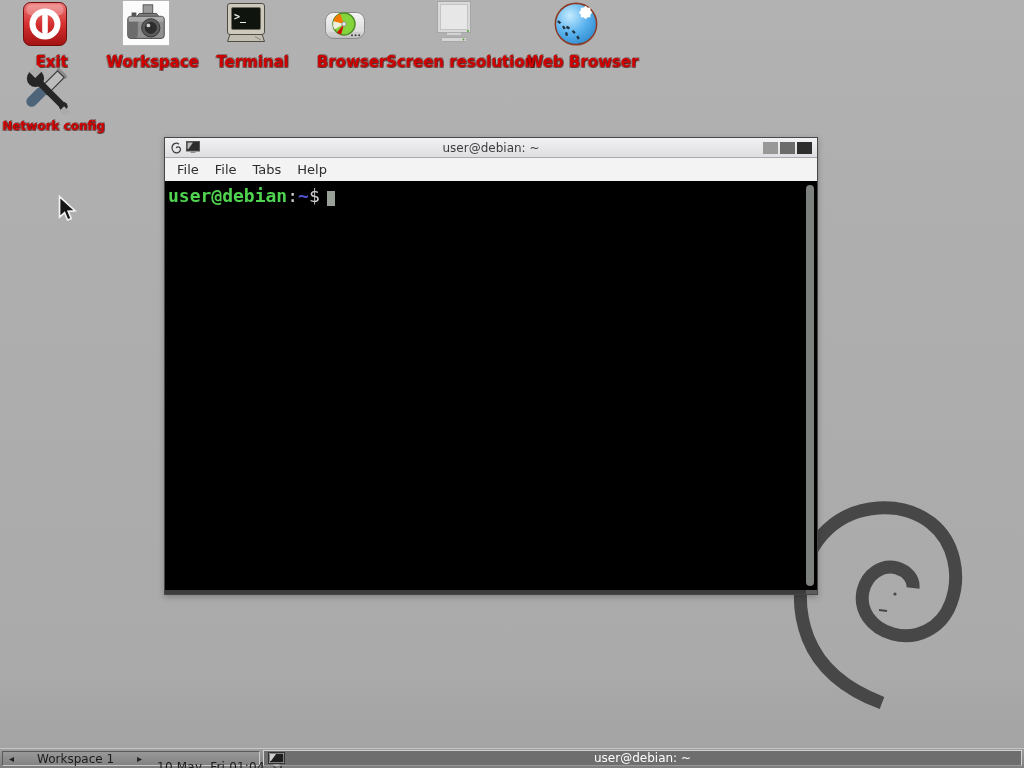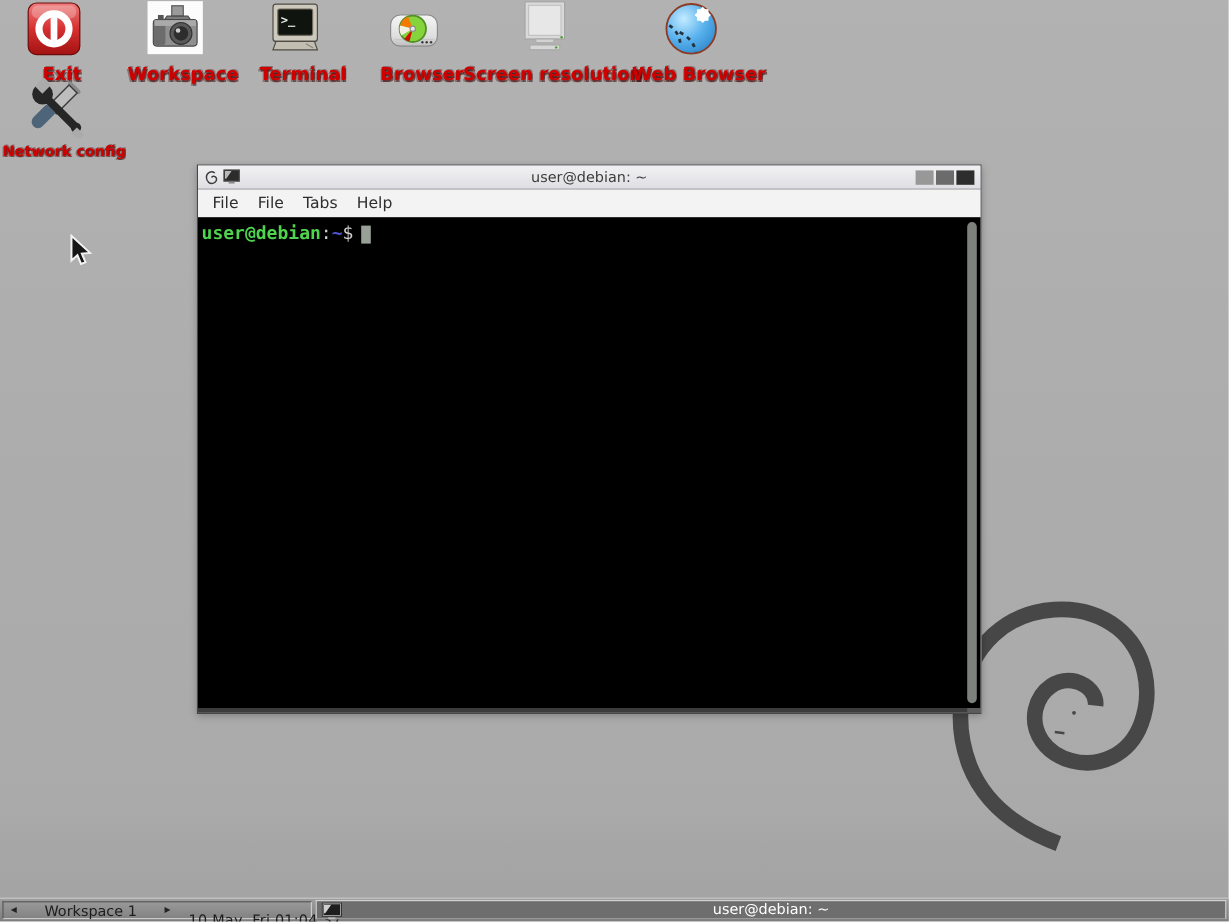--- a/index.html
+++ b/index.html
@@ -37,21 +37,21 @@
   .tb-title { position:absolute; left:0; right:0; text-align:center; font-size:12px; color:#3c3c3c; }
   .tb-buttons { margin-left:auto; display:flex; gap:2px; z-index:1; }
   .tbtn { width:15px; height:12px; display:inline-block; }
   .tbtn.min { background:#989898; } .tbtn.max { background:#6b6b6b; } .tbtn.close { background:#2d2d2d; }
 
   .menubar { height:23px; background:#f3f3f3; display:flex; align-items:center; font-size:13px; color:#2d2d2d; padding-left:4px; }
   .menubar span { padding:2px 8px; cursor:default; }
 
   .term {
     position:relative; height:409px; background:#000; overflow:hidden;
-    font-family:"DejaVu Sans Mono","Liberation Mono",monospace; font-size:15px; padding:4px 3px;
+    font-family:"DejaVu Sans Mono","Liberation Mono",monospace; font-size:18px; padding:4px 3px;
   }
   .p-user  { color:#4fd44f; font-weight:bold; }
   .p-colon { color:#cfcfcf; }
   .p-path  { color:#5353d7; font-weight:bold; }
   .p-dollar{ color:#cfcfcf; }
   .cursor  { display:inline-block; width:8px; height:15px; background:#98a098; margin-left:7px; vertical-align:text-bottom; }
 
   .scrollbar { position:absolute; top:4px; right:2px; bottom:4px; width:9px; }
   .sb-thumb  { position:absolute; top:0; bottom:0; left:0; width:8px; background:#7d817d; border-radius:4px; }
 

